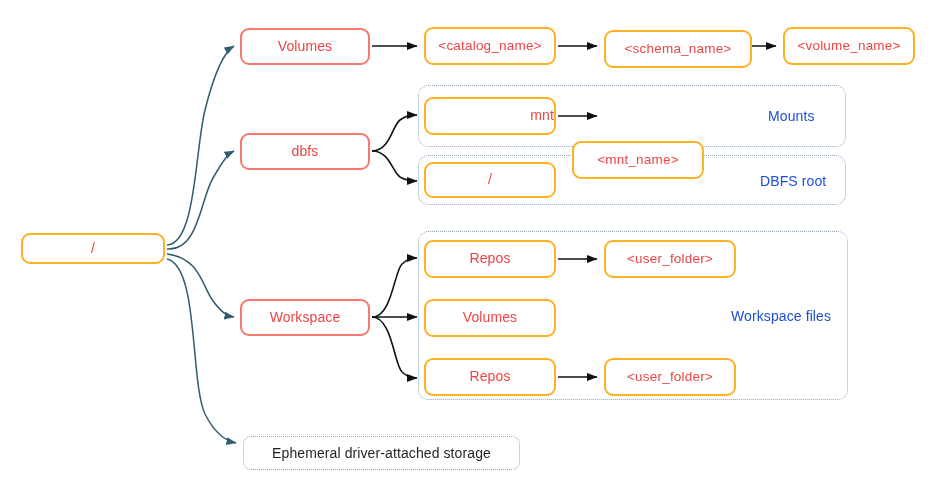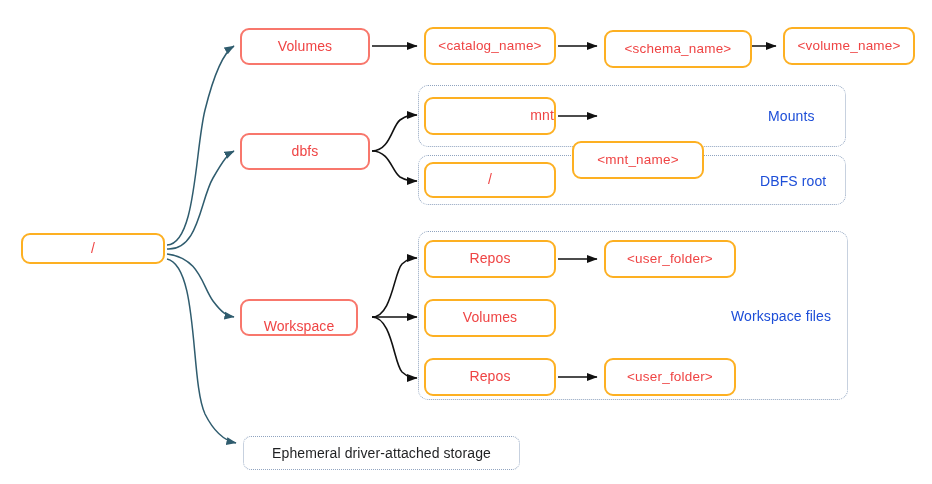--- a/index.html
+++ b/index.html
@@ -138,21 +138,21 @@
   </div>
 
   <div class="node red" style="left:240px; top:28px; width:130px; height:37px;">
     <span>Volumes</span>
   </div>
 
   <div class="node red" style="left:240px; top:133px; width:130px; height:37px;">
     <span>dbfs</span>
   </div>
 
-  <div class="node red" style="left:240px; top:299px; width:118px; height:37px;align-items:flex-end;">
+  <div class="node red" style="left:240px; top:299px; width:130px; height:37px;">
     <span>Workspace</span>
   </div>
 
   <div class="node orange mono" style="left:424px; top:27px; width:132px; height:38px;">
     <span>&lt;catalog_name&gt;</span>
   </div>
 
   <div class="node orange mono" style="left:604px; top:30px; width:148px; height:38px;">
     <span>&lt;schema_name&gt;</span>
   </div>

